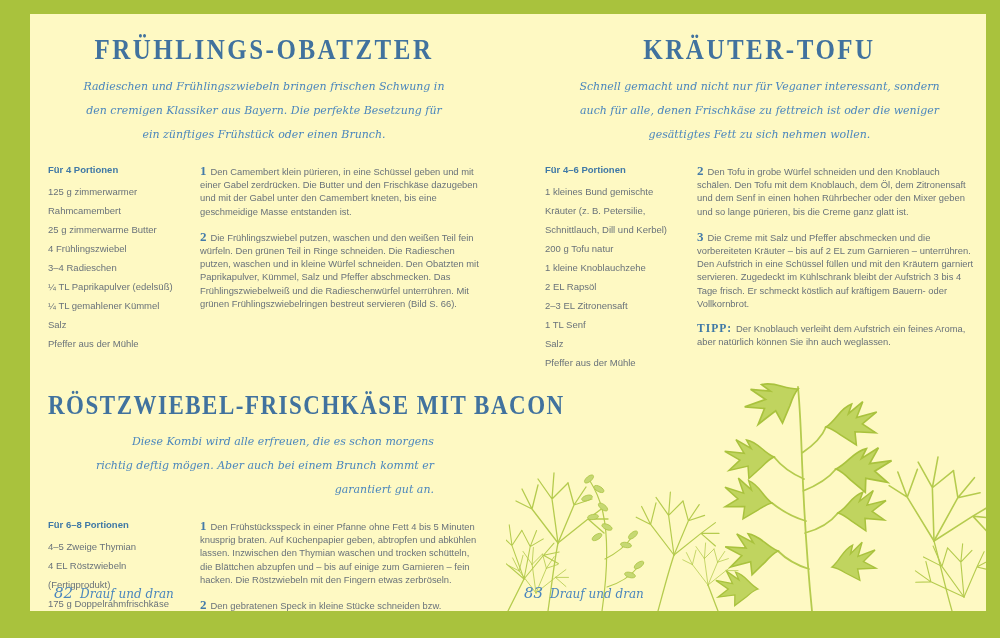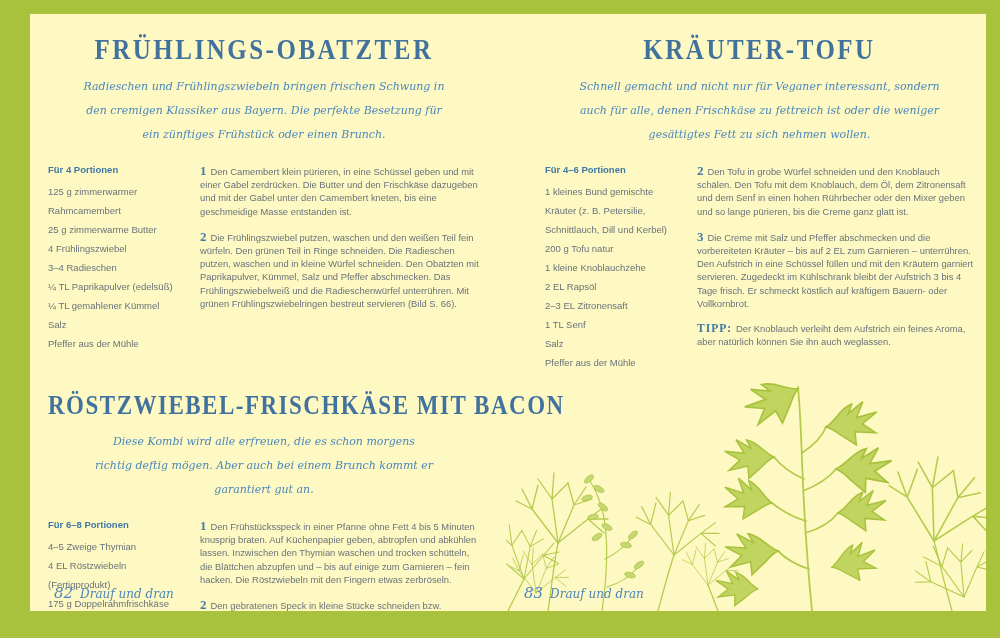--- a/index.html
+++ b/index.html
@@ -91,21 +91,21 @@
             </p>
             <p class="step">
               <span class="step-num">2</span><span>Die Frühlingszwiebel putzen, waschen und den weißen Teil fein würfeln. Den grünen Teil in Ringe schneiden. Die Radieschen putzen, waschen und in kleine Würfel schneiden. Den Obatzten mit Paprikapulver, Kümmel, Salz und Pfeffer abschmecken. Das Frühlingszwiebelweiß und die Radieschenwürfel unterrühren. Mit grünen Frühlingszwiebelringen bestreut servieren (Bild S. 66).</span>
             </p>
           </div>
         </div>
       </section>
 
       <section class="recipe">
         <h1 class="recipe-title" style="font-size:23px; letter-spacing:1.5px;">RÖSTZWIEBEL-FRISCHKÄSE MIT BACON</h1>
-        <p class="recipe-intro" style="max-width:340px;">Diese Kombi wird alle erfreuen, die es schon morgens richtig deftig mögen. Aber auch bei einem Brunch kommt er garantiert gut an.</p>
+        <p class="recipe-intro" style="max-width:340px;text-align:right;">Diese Kombi wird alle erfreuen, die es schon morgens richtig deftig mögen. Aber auch bei einem Brunch kommt er garantiert gut an.</p>
         <div class="cols">
           <aside class="ingredients">
             <div class="servings">Für 6–8 Portionen</div>
             <div class="ing-item">4–5 Zweige Thymian</div>
             <div class="ing-item">4 EL Röstzwiebeln (Fertigprodukt)</div>
             <div class="ing-item">175 g Doppelrahmfrischkäse</div>
             <div class="ing-item">Pfeffer aus der Mühle</div>
           </aside>
           <div class="steps">
             <p class="step">

